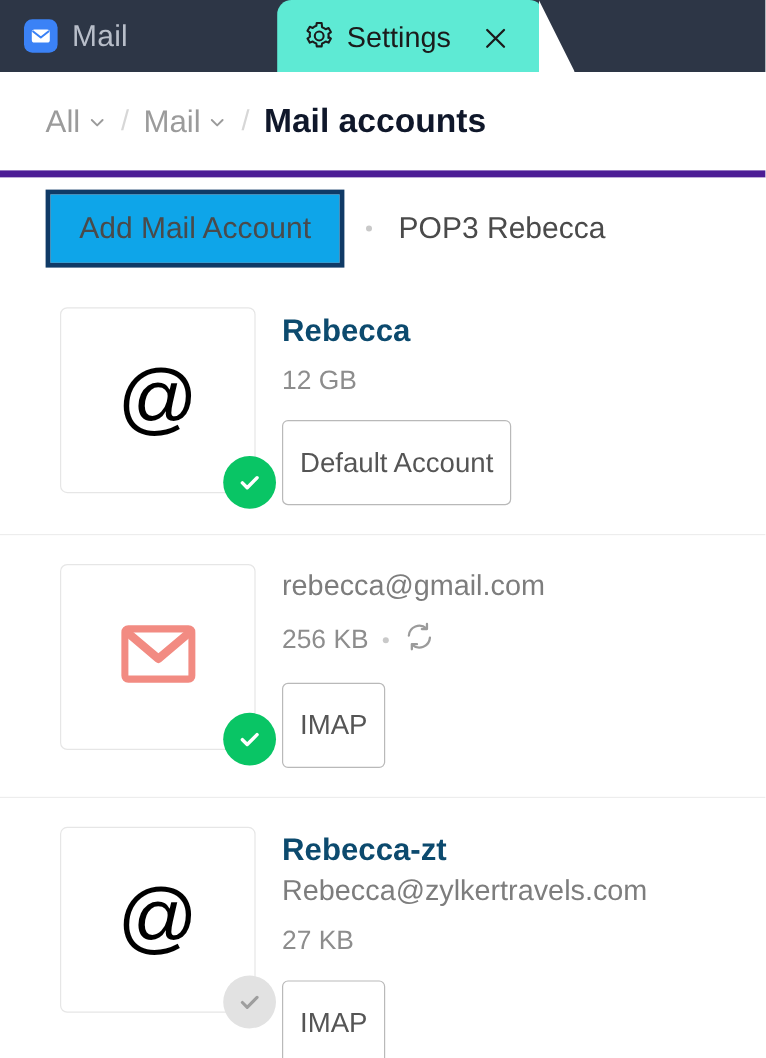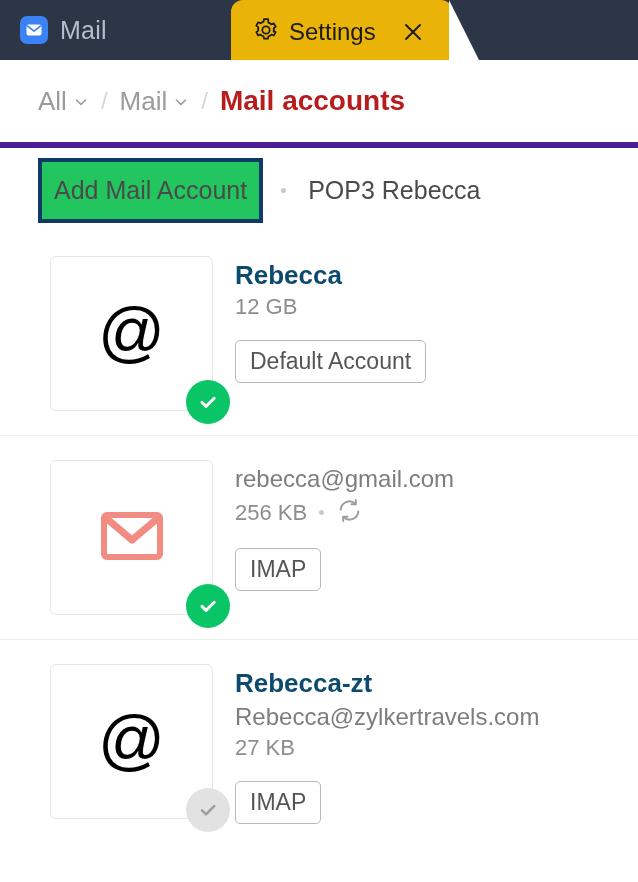--- a/index.html
+++ b/index.html
@@ -50,21 +50,21 @@
     letter-spacing: .2px;
   }
 
   
   .tab {
     position: absolute;
     left: 231px;
     top: 0;
     height: 60px;
     width: 222px;
-    background: #eab308;
+    background: #5eead4;
     border-radius: 12px 12px 0 0;
     display: flex;
     align-items: center;
     gap: 10px;
     padding: 4px 0 0 22px;
     z-index: 3;
   }
   
   .tab::after {
     content: "";
@@ -121,44 +121,44 @@
   }
 
   .crumb-sep {
     color: #d7d7d7;
     font-size: 24px;
     padding: 0 12px;
     user-select: none;
   }
 
   .crumb-current {
-    color: #b91c1c;
+    color: #0f172a;
     font-size: 28px;
     font-weight: 700;
     white-space: nowrap;
   }
 
   
   .actionbar {
     height: 84px;
     display: flex;
     align-items: center;
     padding-left: 42px;
     background: #fff;
     position: relative;
   }
 
   .action-primary {
     position: relative;
     font-size: 25px;
     color: #4a4a4a;
-    padding: 14px 12px;
+    padding: 14px 24px;
     outline: 4px solid #0f3a66;
     outline-offset: 0px;
-    background: #22c55e;
+    background: #0ea5e9;
     cursor: pointer;
     white-space: nowrap;
   }
 
   .action-dot {
     width: 5px;
     height: 5px;
     border-radius: 50%;
     background: #c9c9c9;
     margin: 0 22px;
@@ -239,21 +239,21 @@
     font-size: 24px;
     color: #7d7d7d;
     line-height: 1.38;
     white-space: nowrap;
   }
 
   .acct-meta {
     display: flex;
     align-items: center;
     gap: 12px;
-    margin-top: 2px;
+    margin-top: 12px;
   }
 
   .acct-size {
     font-size: 22px;
     color: #8d8d8d;
     white-space: nowrap;
   }
 
   .meta-dot {
     width: 5px;
@@ -263,21 +263,21 @@
     flex: 0 0 auto;
   }
 
   .sync-icon { display: block; cursor: pointer; flex: 0 0 auto; }
 
   .acct-tag {
     margin-top: 20px;
     align-self: flex-start;
     border: 1px solid #b9b9b9;
     border-radius: 5px;
-    padding: 7px 14px;
+    padding: 21px 14px;
     font-size: 23px;
     color: #555;
     white-space: nowrap;
     cursor: pointer;
   }
 </style>
 </head>
 <body>
 
 <div class="titlebar">

